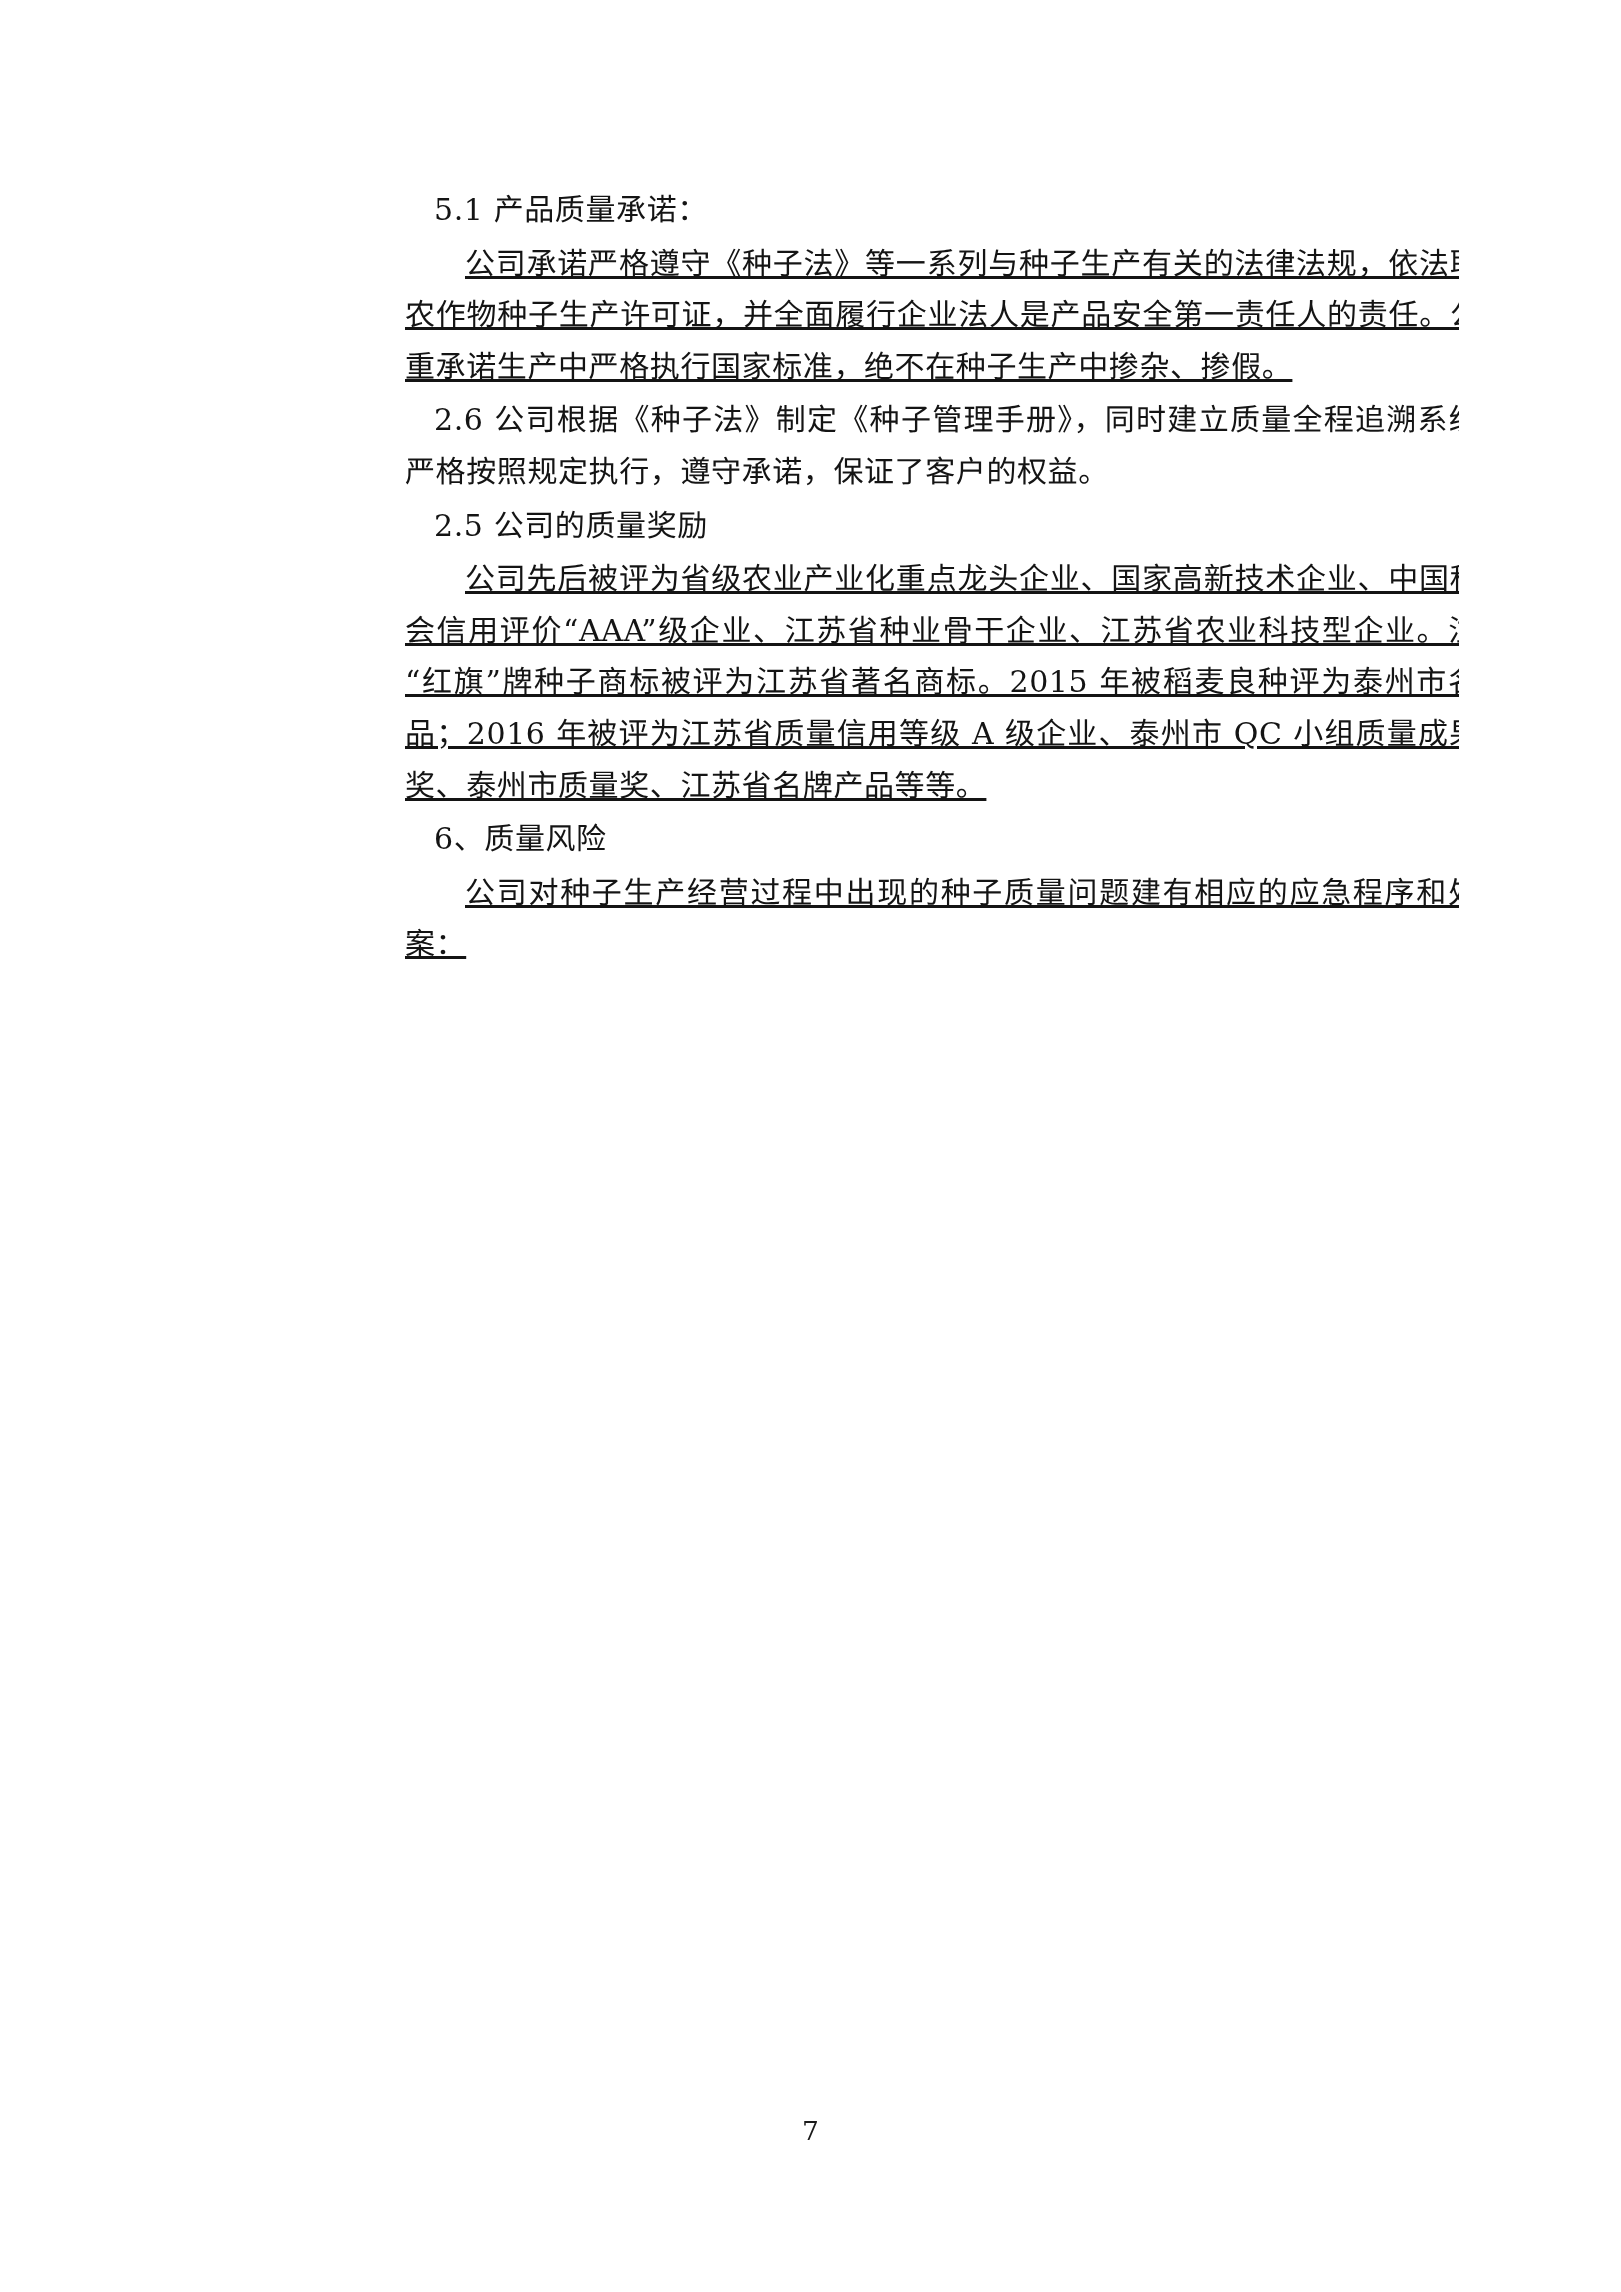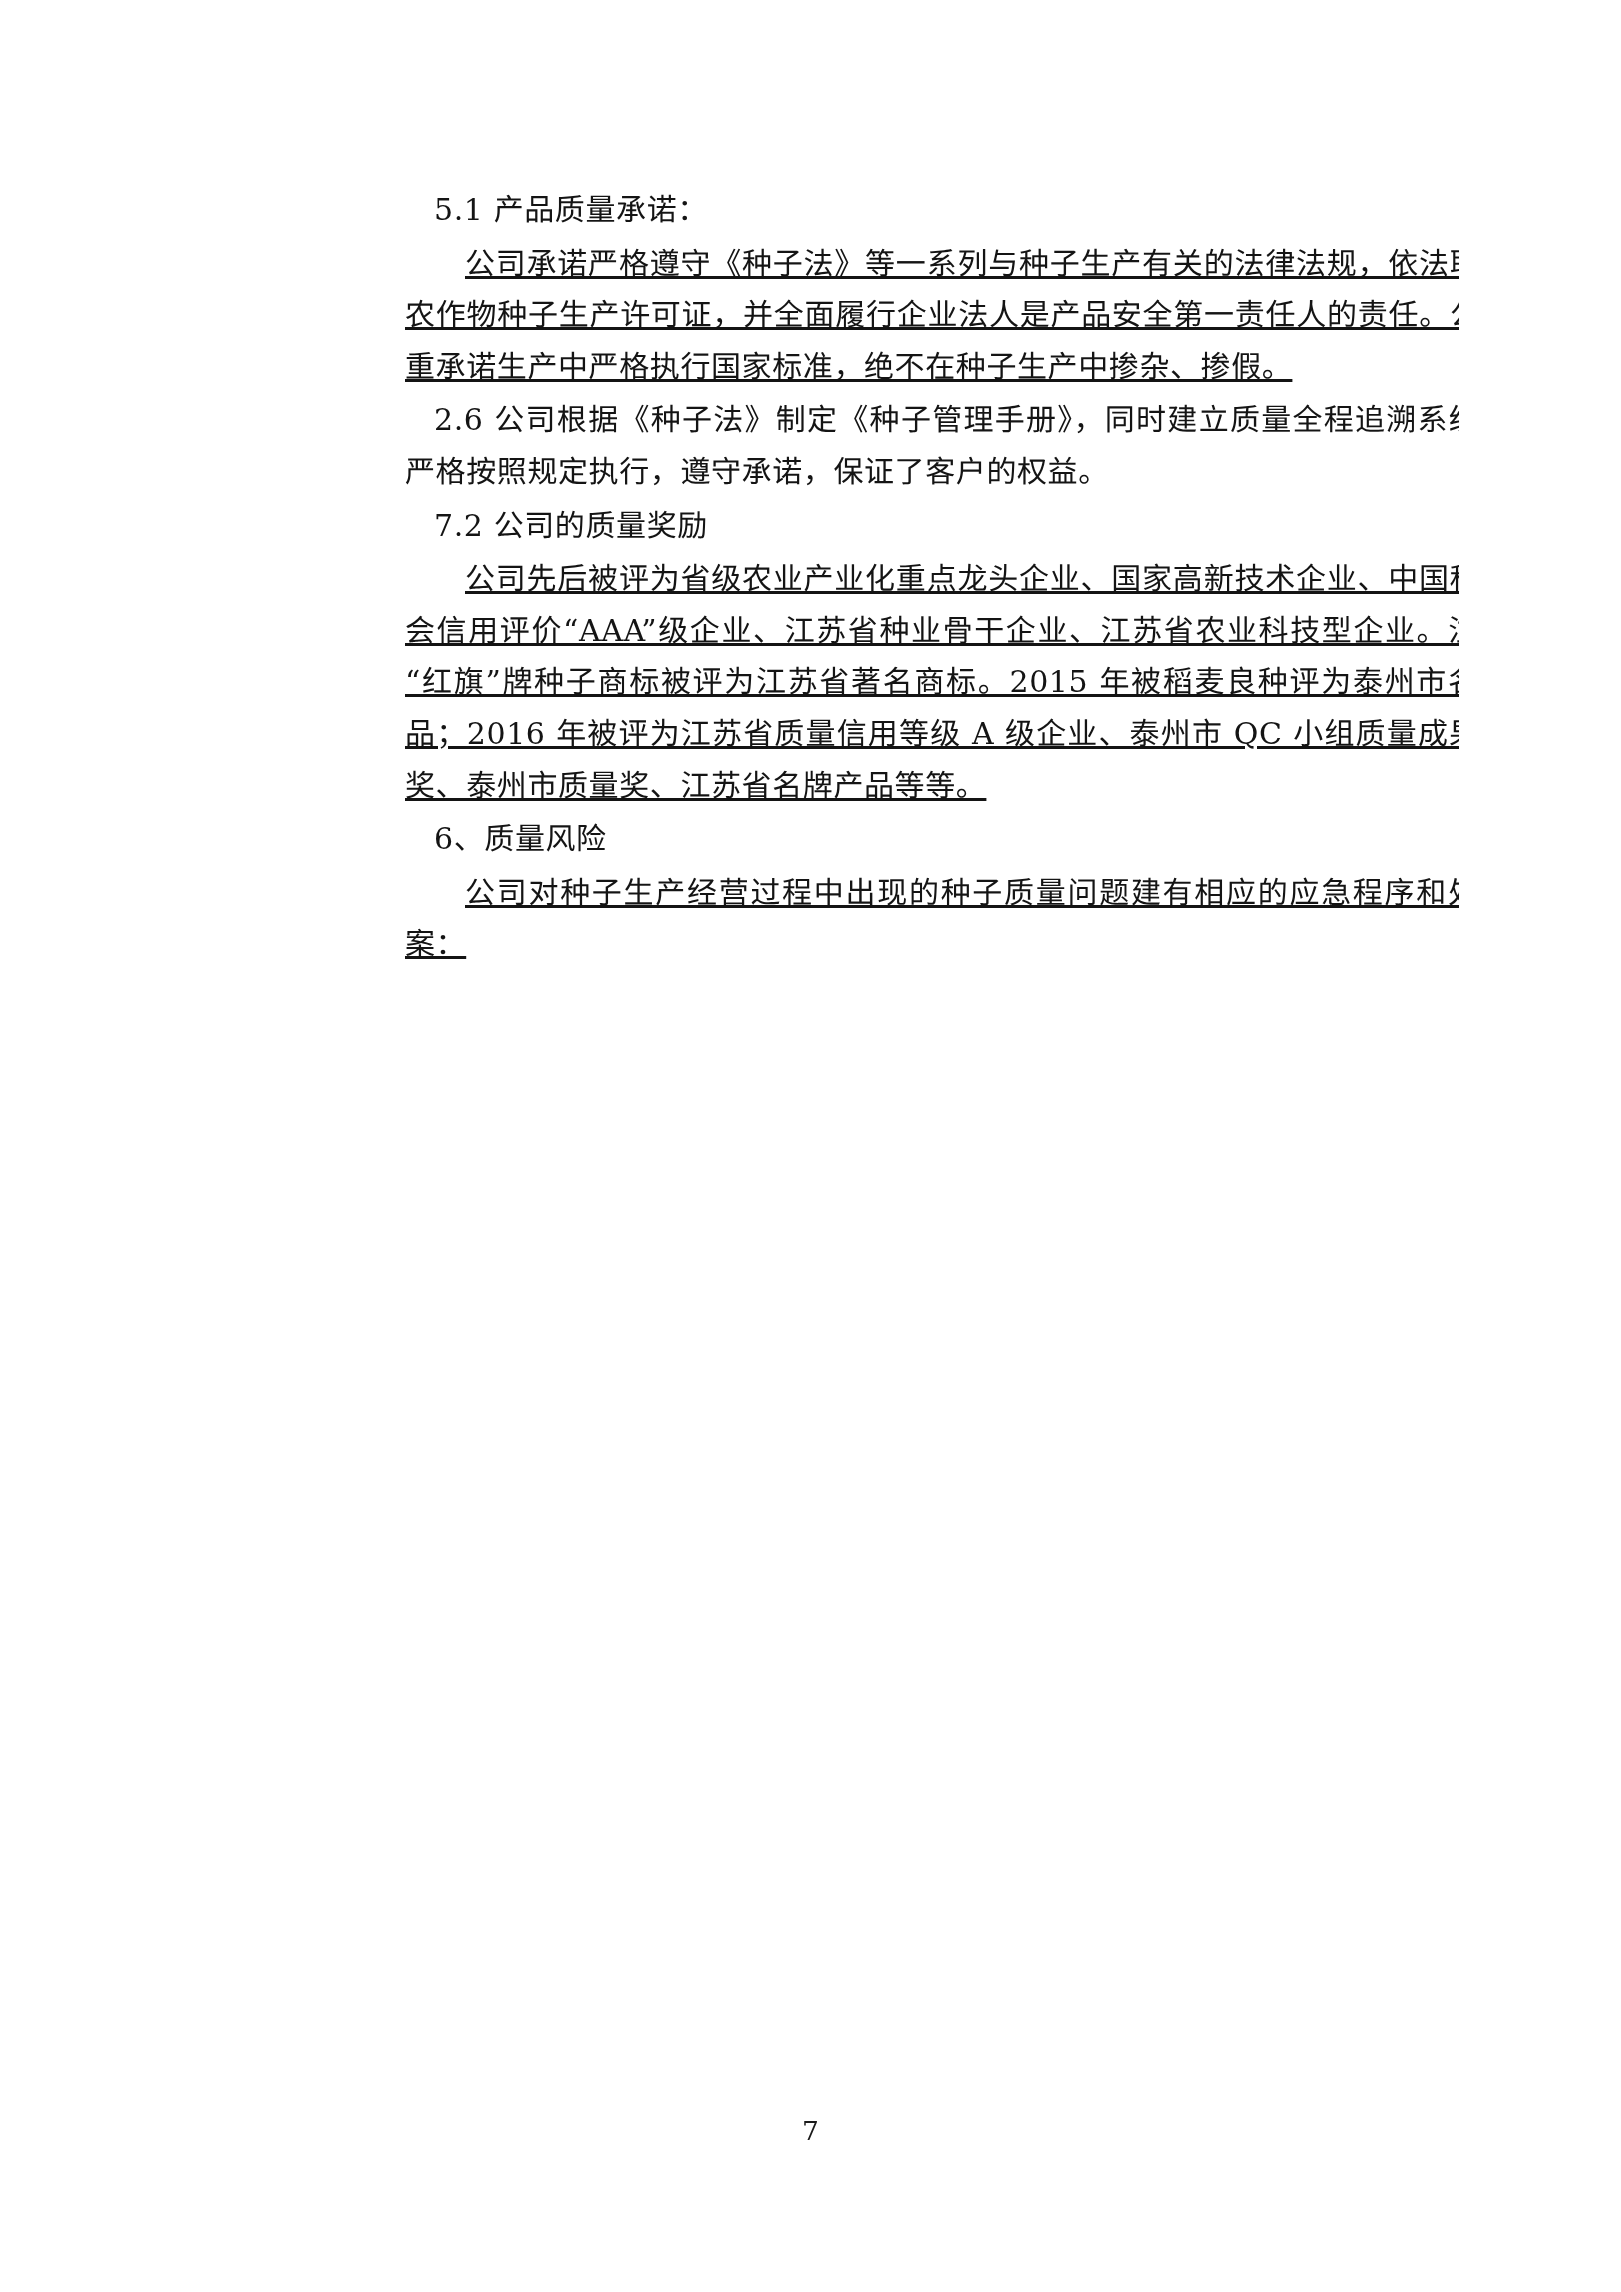--- a/index.html
+++ b/index.html
@@ -59,21 +59,21 @@
 
   <div class="content">
 
     <p class="para indent1">5.1 产品质量承诺：</p>
 
     <p class="para indent2">公司承诺严格遵守《种子法》等一系列与种子生产有关的法律法规，依法取得了农作物种子生产许可证，并全面履行企业法人是产品安全第一责任人的责任。公司郑重承诺生产中严格执行国家标准，绝不在种子生产中掺杂、掺假。</p>
 
     <p class="para indent1">2.6 公司根据《种子法》制定《种子管理手册》，同时建立质量全程追溯系统，并严格按照规定执行，遵守承诺，保证了客户的权益。</p>
 
 
-    <p class="para indent1">7.2 公司的质量奖励</p>
+    <p class="para indent1">2.5 公司的质量奖励</p>
 
     <p class="para indent2">公司先后被评为省级农业产业化重点龙头企业、国家高新技术企业、中国种子协会信用评价“AAA”级企业、江苏省种业骨干企业、江苏省农业科技型企业。注册的“红旗”牌种子商标被评为江苏省著名商标。2015 年被稻麦良种评为泰州市名牌产品；2016 年被评为江苏省质量信用等级 A 级企业、泰州市 QC 小组质量成果先进奖、泰州市质量奖、江苏省名牌产品等等。</p>
 
     <p class="para indent1">6、质量风险</p>
 
 
 
     <p class="para indent2">公司对种子生产经营过程中出现的种子质量问题建有相应的应急程序和处理方案：</p>
 
   </div>

